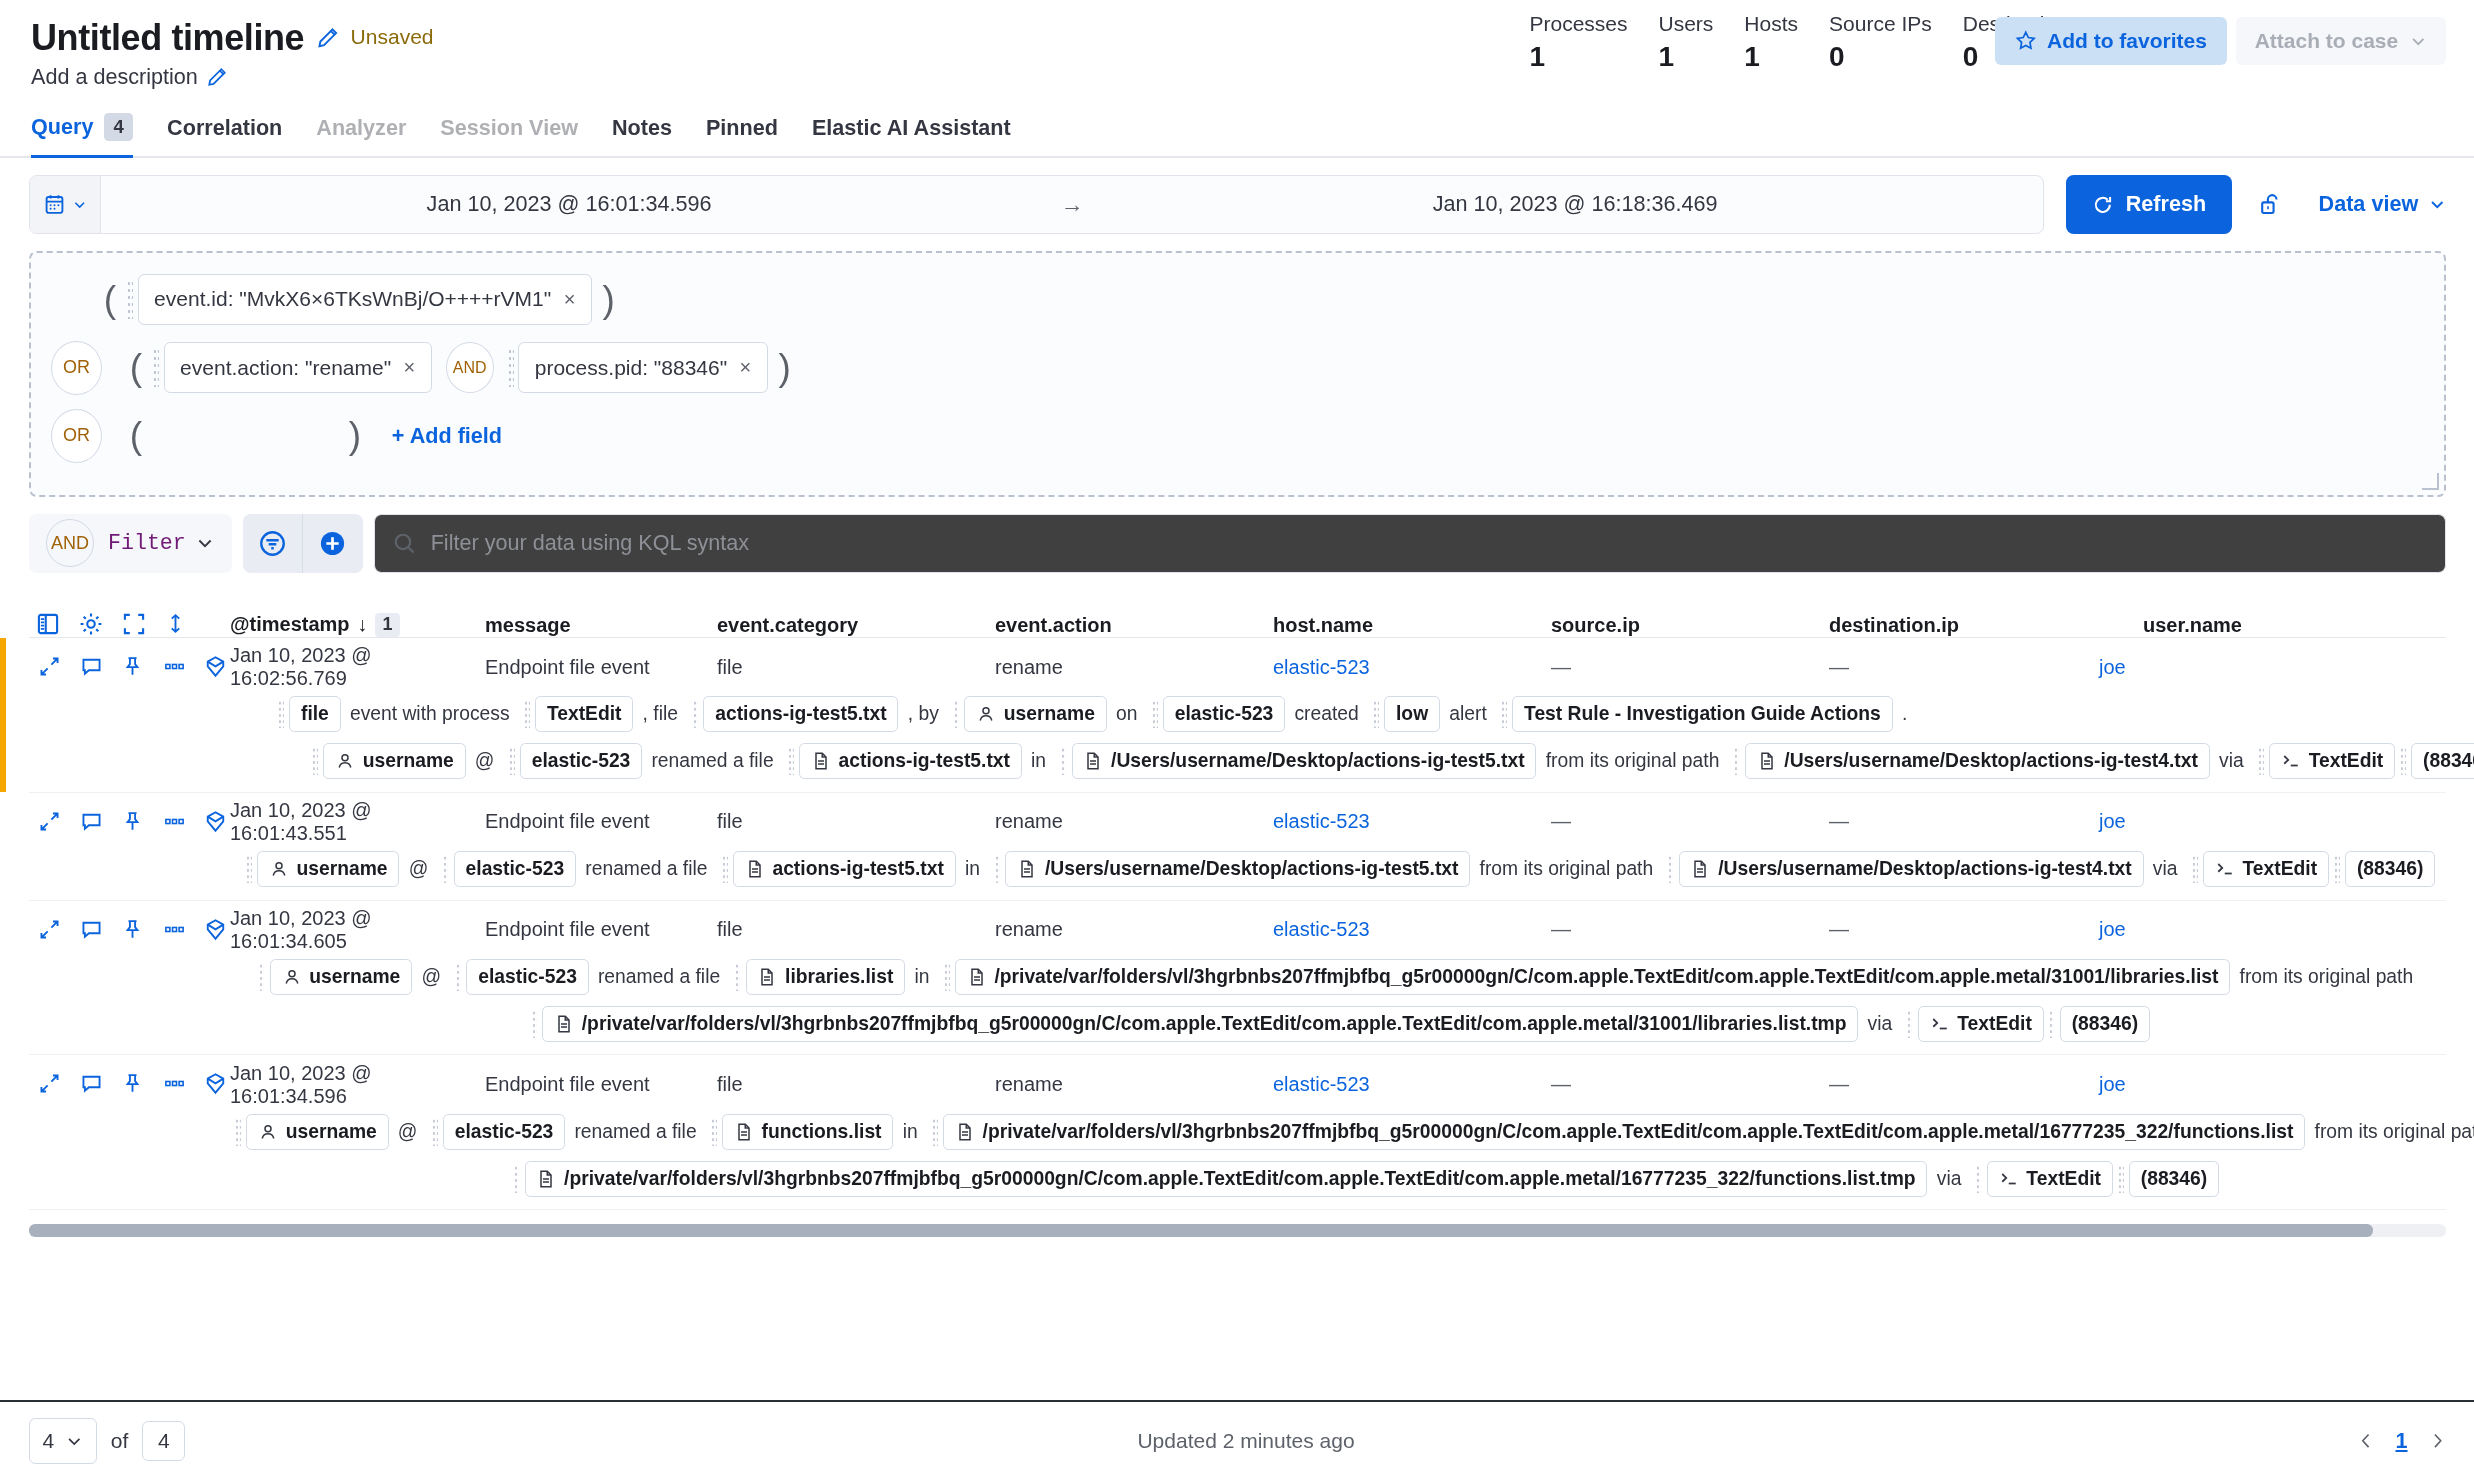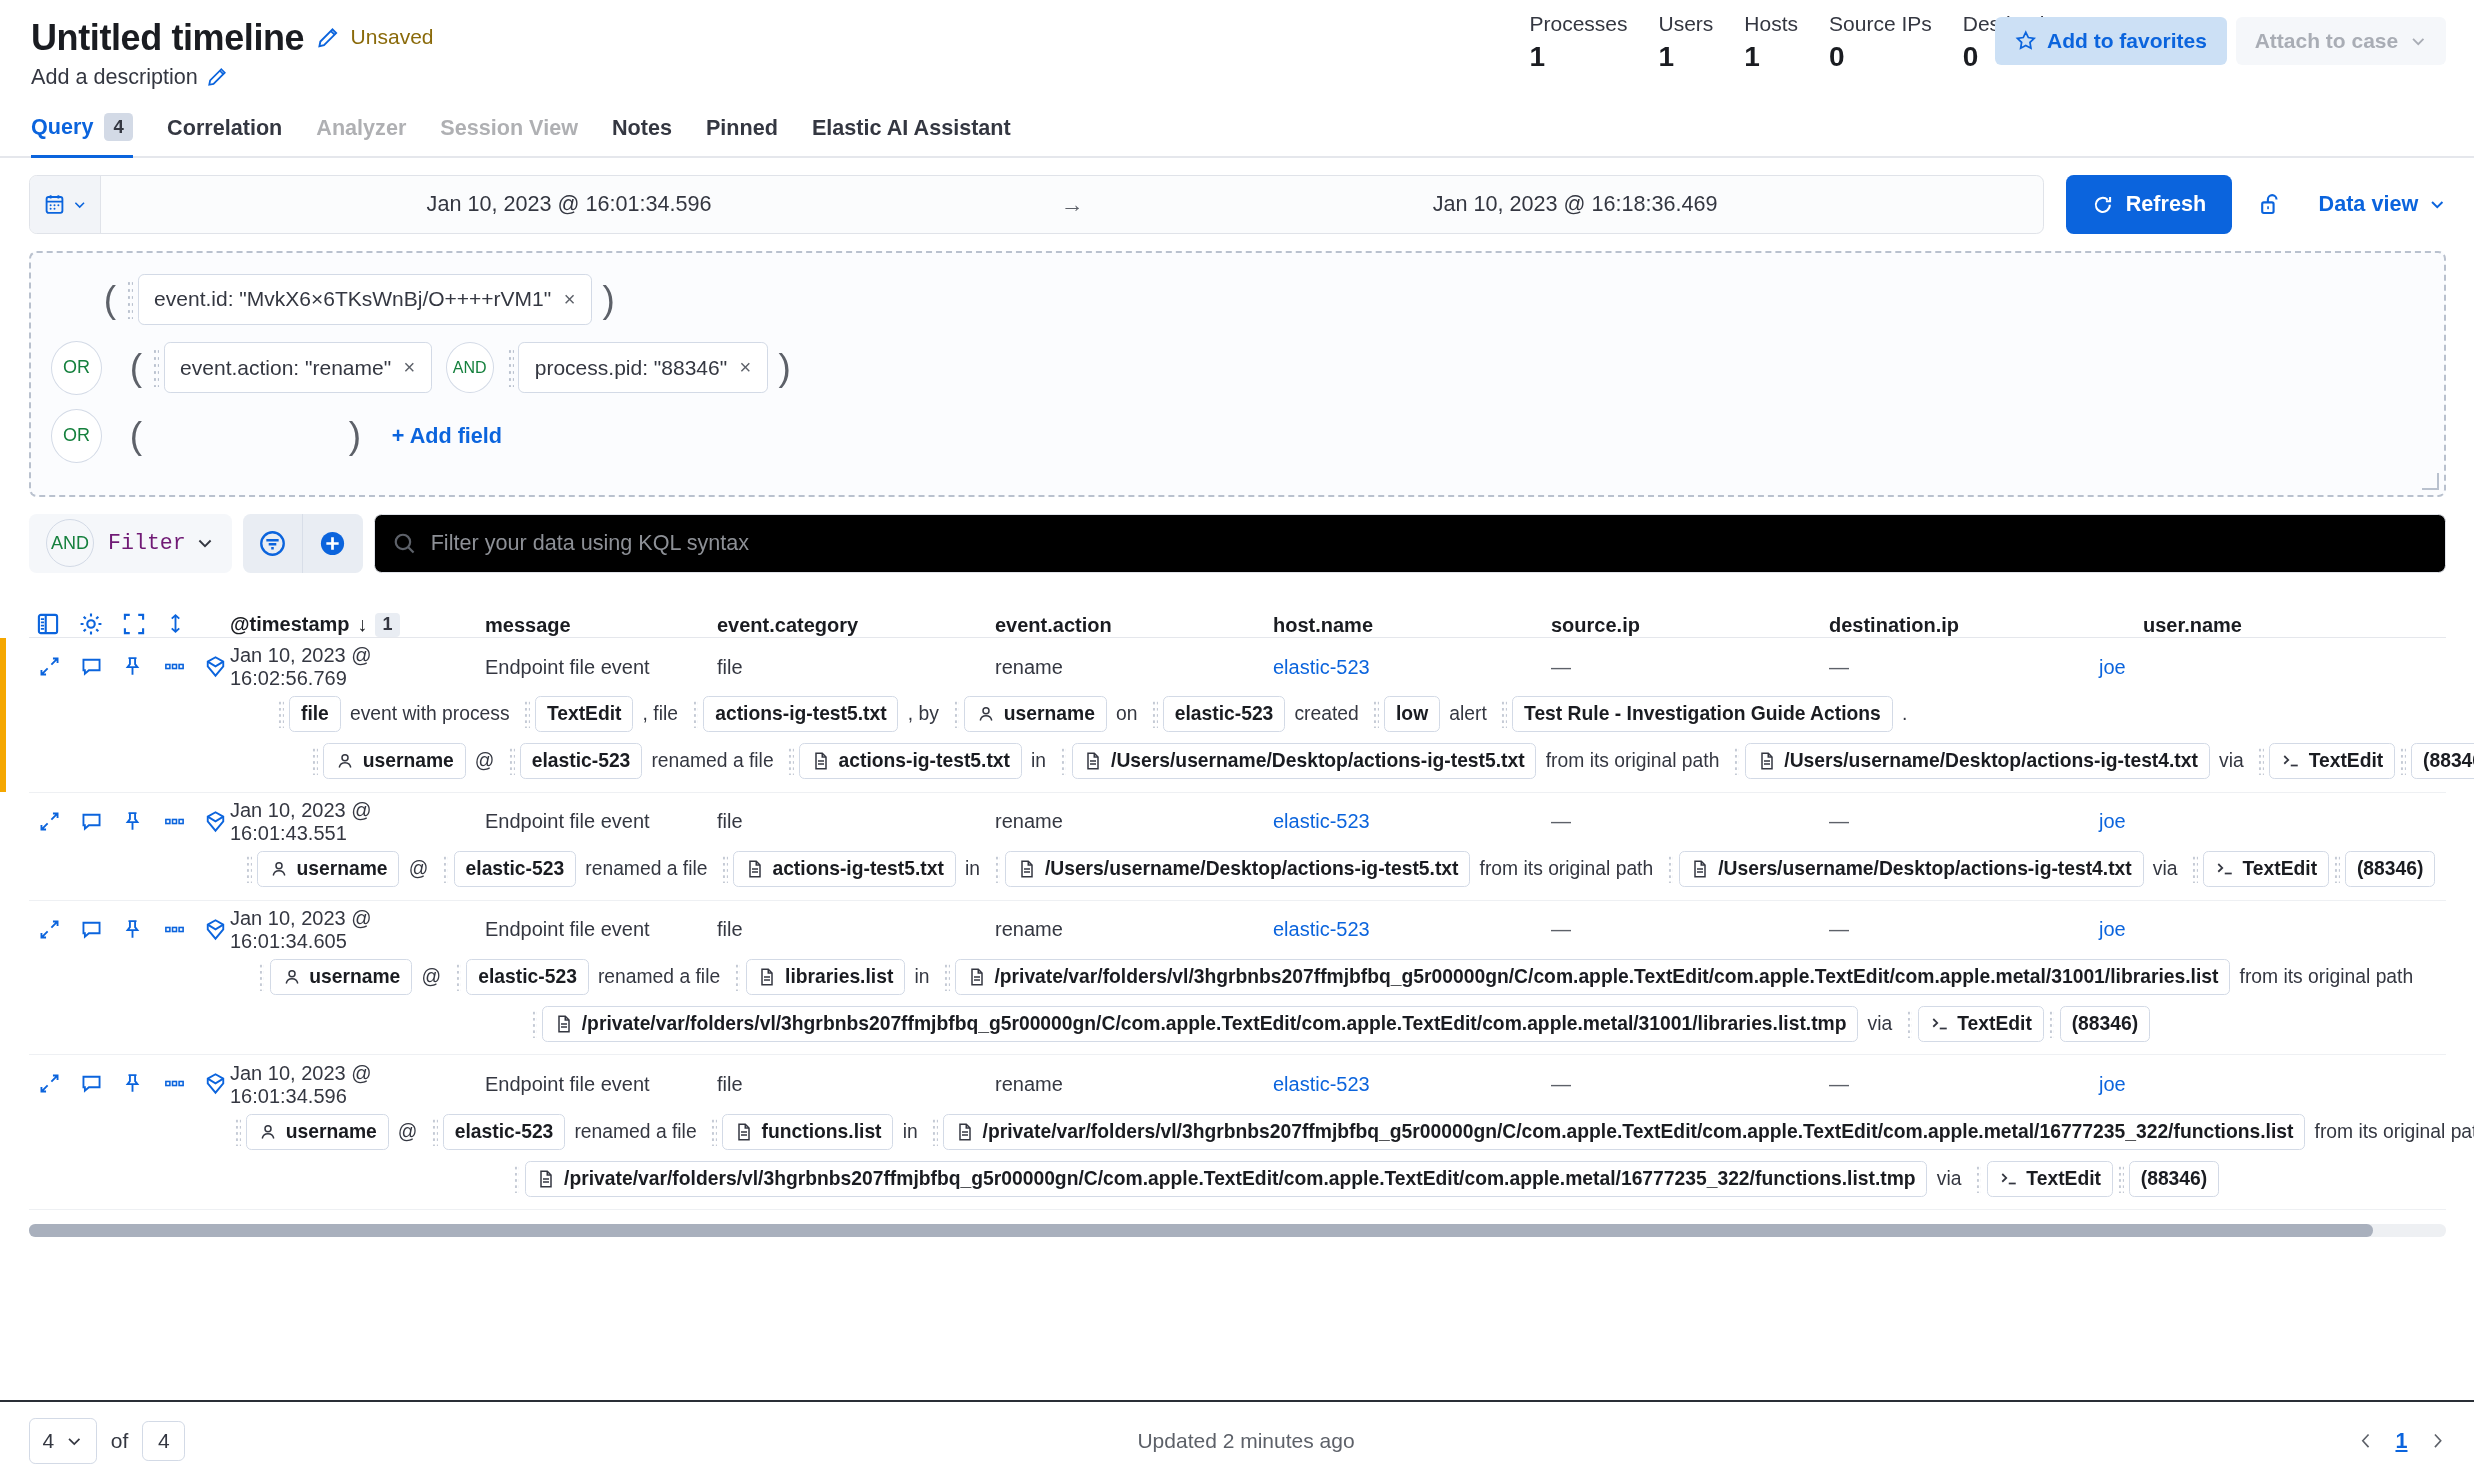--- a/index.html
+++ b/index.html
@@ -89,21 +89,21 @@
   
   .qb {
     margin:17px 29px 0 29px; border:2.3px dashed #b9c1ce; border-radius:7.7px;
     background:#fbfcfe; padding:17px 20px 20px 20px; position:relative;
   }
   .qb-row { display:flex; align-items:center; gap:0px; min-height:59px; margin-bottom:9.3px; }
   .qb-row:last-child { margin-bottom:0; }
   .conj {
     width:51px; height:54px; border:1.5px solid #d3dae6; border-radius:50%;
     display:flex; align-items:center; justify-content:center; background:#fff;
-    font-size:18px; color:#15803d; margin-right:17px; flex:none; cursor:pointer;
+    font-size:18px; color:#a16207; margin-right:17px; flex:none; cursor:pointer;
   }
   .conj.small { width:48px; height:51px; margin:0 14px; font-size:16px; }
   .paren { font-size:37px; color:#5d6169; font-weight:300; padding:0 10.8px; line-height:0.8; }
   .gripper { width:6.2px; height:39px; flex:none;
     background-image:radial-gradient(circle, #b9c1ce 1.1px, transparent 1.2px);
     background-size:3.9px 7px; margin-right:4.6px; cursor:grab; }
   .pill-field {
     border:1.5px solid #d3dae6; border-radius:6.2px; background:#fff; height:51px;
     display:flex; align-items:center; padding:0 15.4px; gap:12.4px; font-size:21px;
     color:#343741; cursor:text;
@@ -123,21 +123,21 @@
   }
   .filter-group .conj { width:48px; height:48px; margin-right:0; background:#f5f7fa; }
   .filter-lbl { font-size:21.6px; color:#701a75; display:flex; align-items:center; gap:9.3px;font-family:Liberation Mono, monospace; }
   .icon-btn-group {
     display:flex; align-items:center; background:#e9edf3; border-radius:7.7px; height:59px; overflow:hidden;
   }
   .icon-btn { width:60px; height:100%; display:flex; align-items:center; justify-content:center;
     color:#0b64dd; cursor:pointer; border-right:1.5px solid #d8dee8; }
   .icon-btn:last-child { border-right:none; }
   .kql {
-    flex:1; height:59px; border:1.5px solid #e0e3e9; border-radius:7.7px; background:#000000;
+    flex:1; height:59px; border:1.5px solid #e0e3e9; border-radius:7.7px; background:#404040;
     display:flex; align-items:center; padding:4px 17px; gap:14px; cursor:text;text-align:center;
   }
   .kql .ph { color:#8d9096; font-size:21.6px; }
 
   
   .tablewrap { margin:0 29px; margin-top:17px; }
   .thead { display:flex; align-items:flex-end; height:48px; border-bottom:1.5px solid #e5e7ec; }
   .th-tools { width:201px; display:flex; align-items:center; gap:17px; padding-left:6.2px; color:#0b64dd; }
   .th { font-size:20px; font-weight:bold; color:#1a1c21; display:flex; align-items:center; gap:7.7px; }
   .th-sortnum { background:#e9edf3; border-radius:3.9px; font-size:18px; padding:1.5px 7.7px; color:#343741; }

